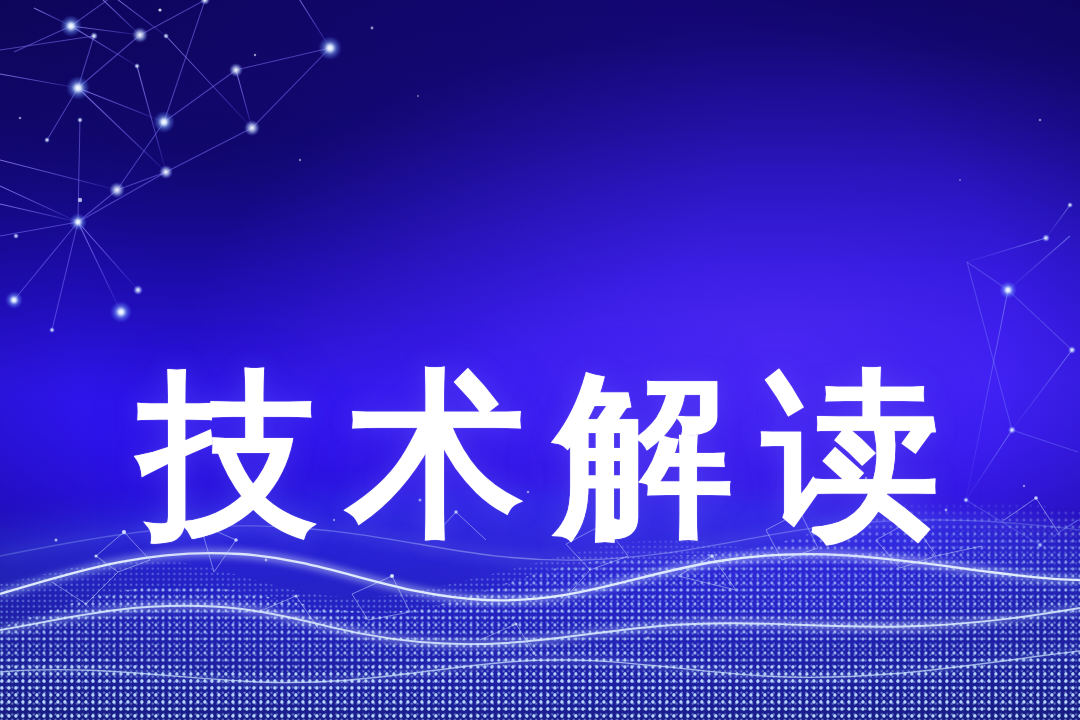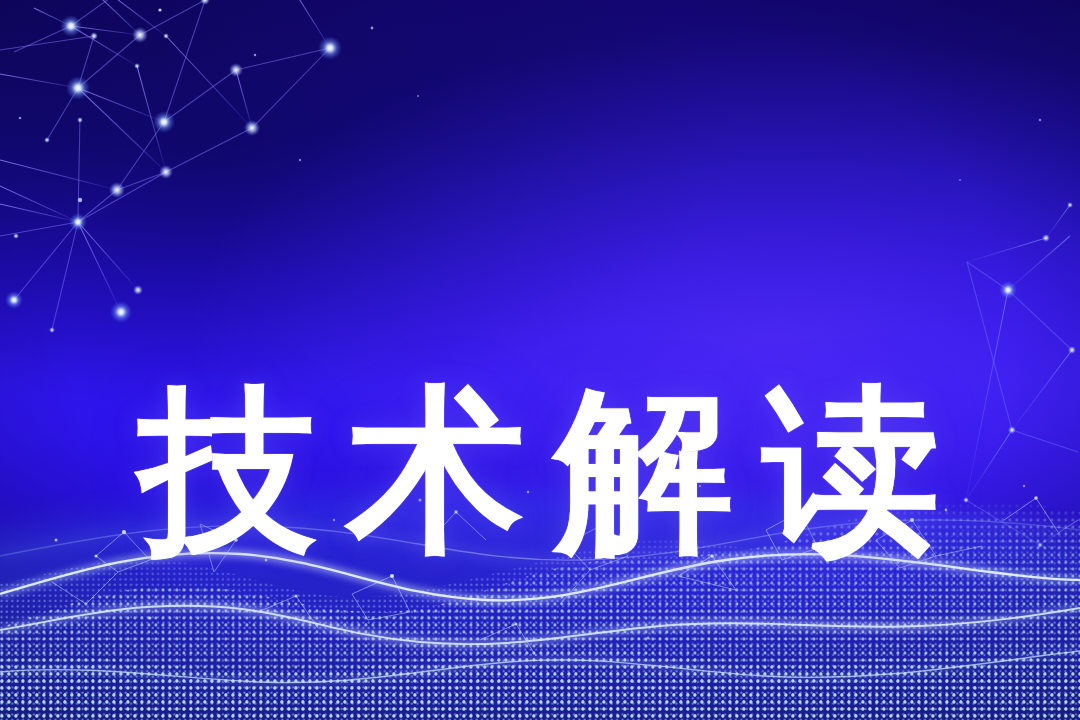--- a/index.html
+++ b/index.html
@@ -79,21 +79,21 @@
     pointer-events: none;
   }
   .layer--net  { z-index: 3; }
   .layer--wave { z-index: 4; }
 
   
   .title-wrap {
     position: absolute;
     left: 0;
     right: 0;
-    top: 260px;
+    top: 244px;
     z-index: 6;
     display: flex;
     justify-content: center;
     align-items: center;
     pointer-events: none;
     text-align: right;
   }
   .title {
     font-family: "DejaVu Sans", "Liberation Sans", sans-serif;
     font-weight: 700;

